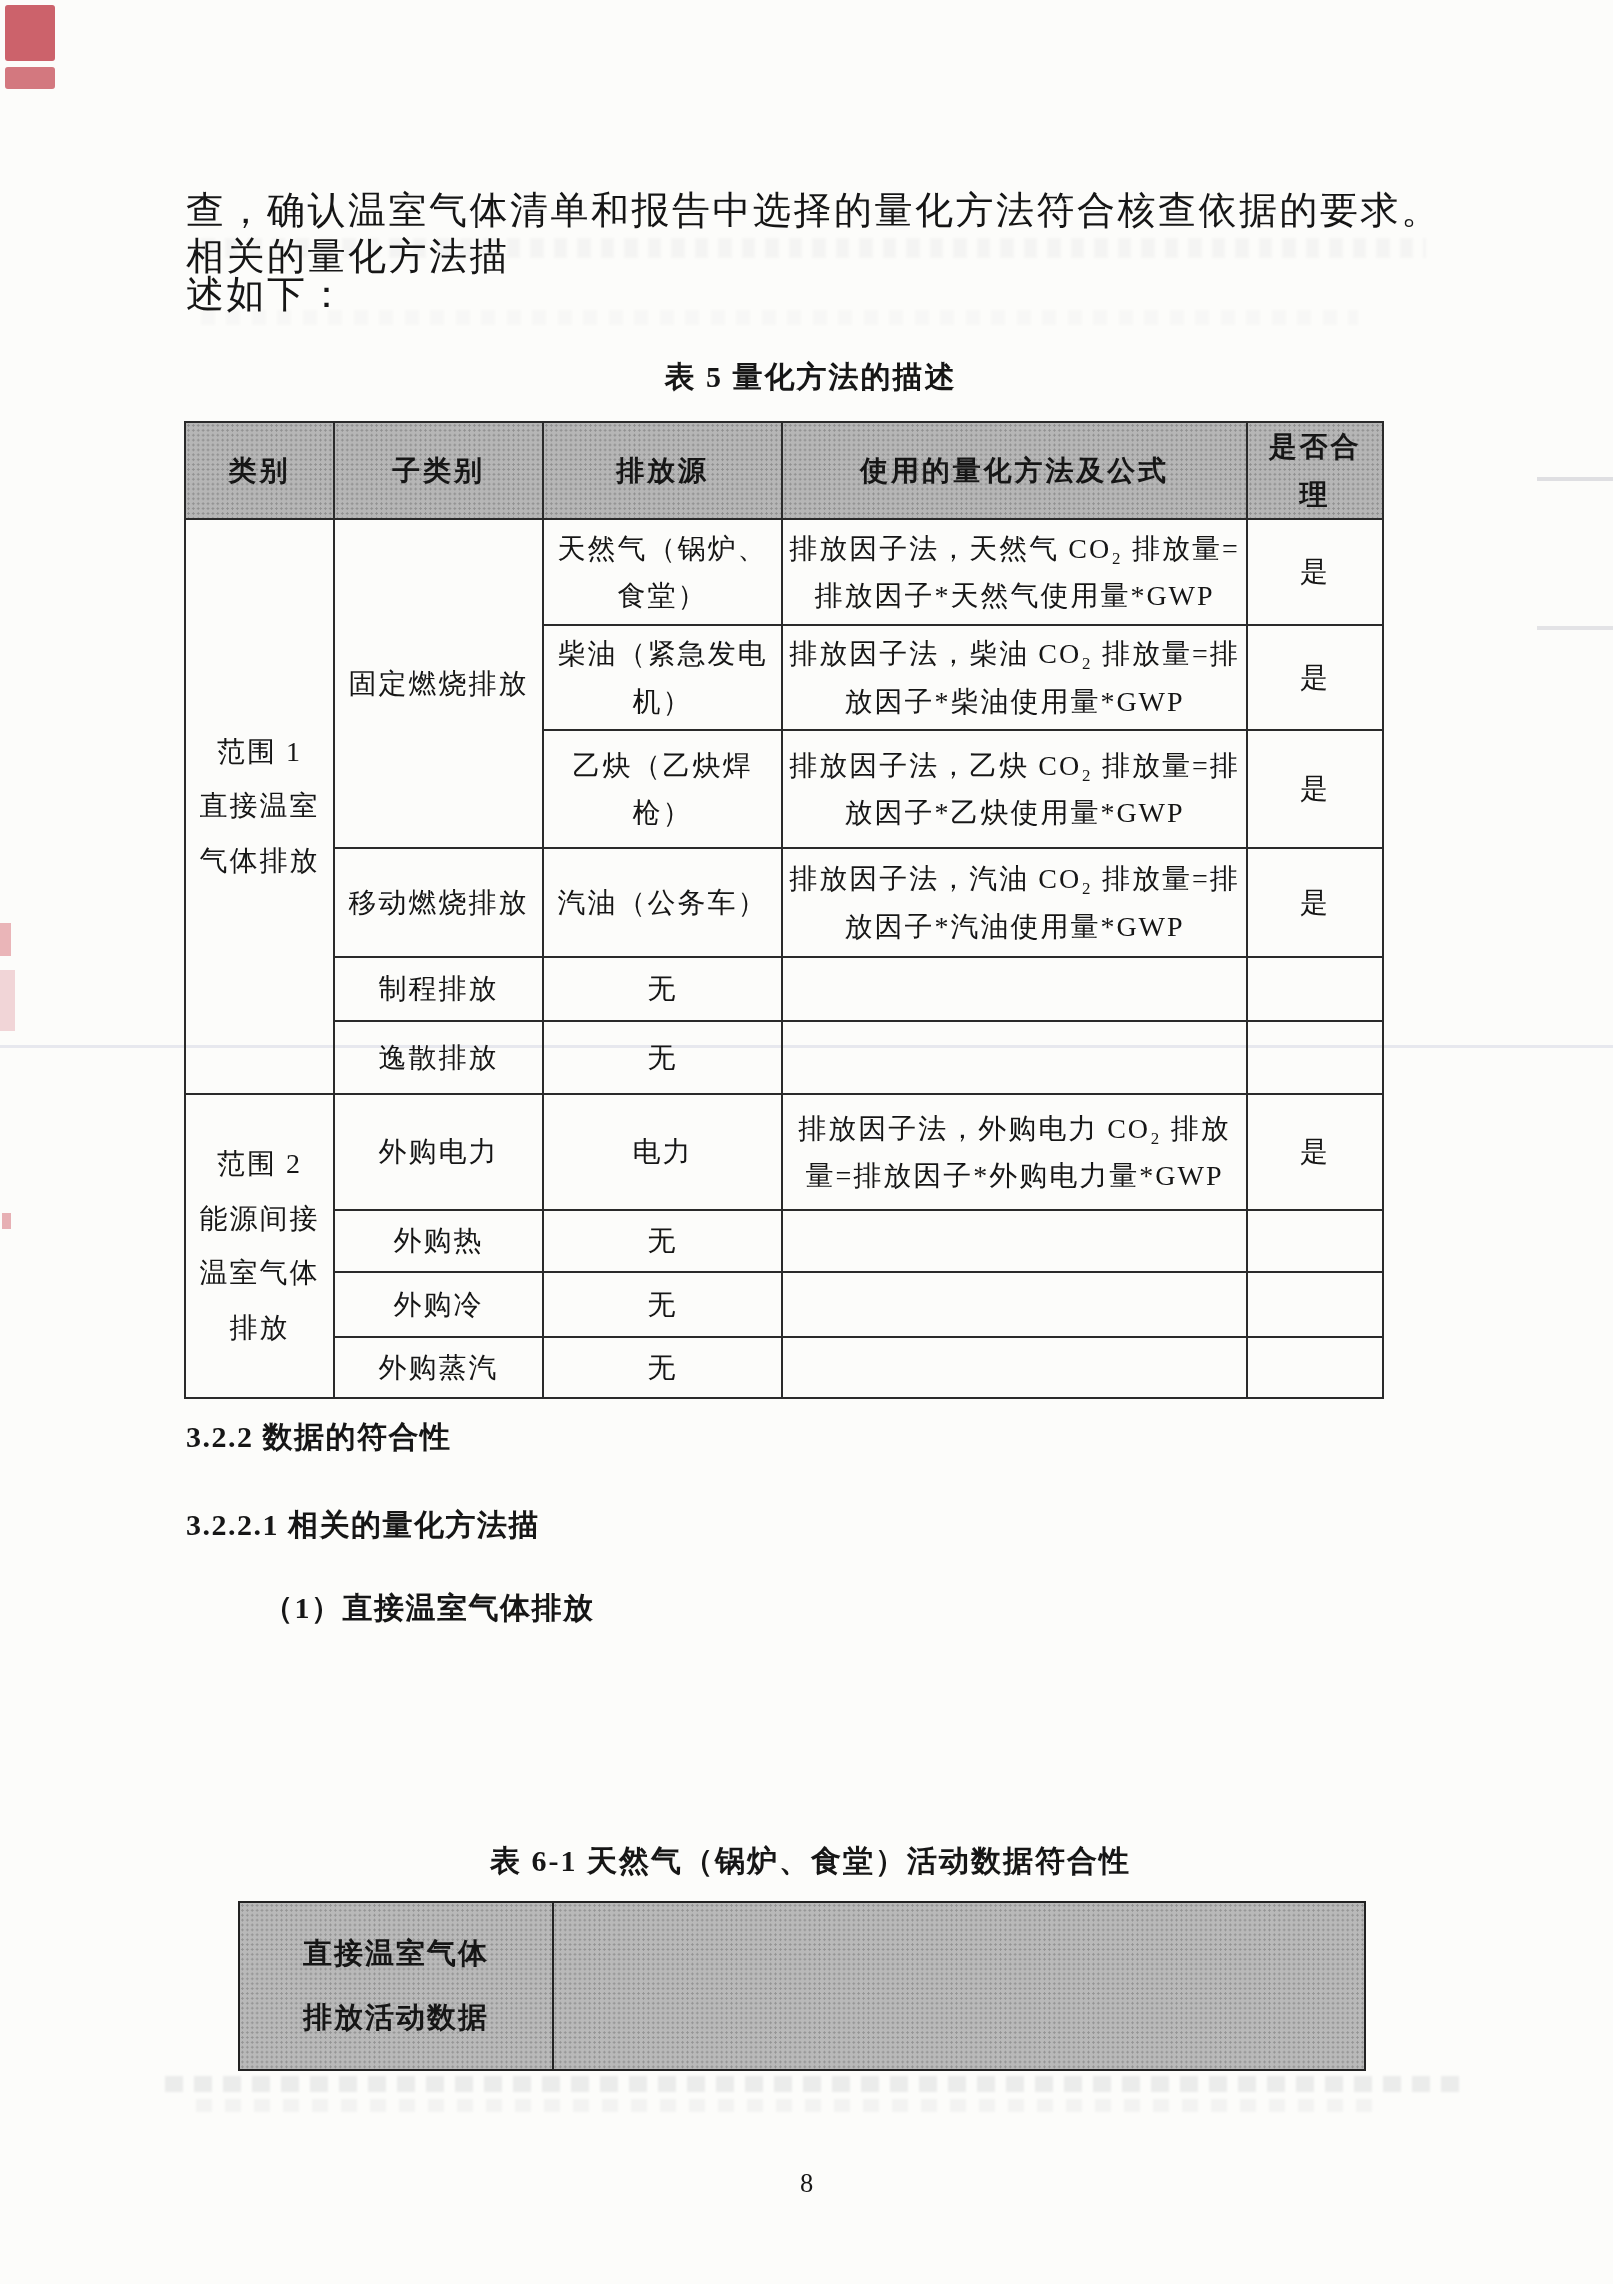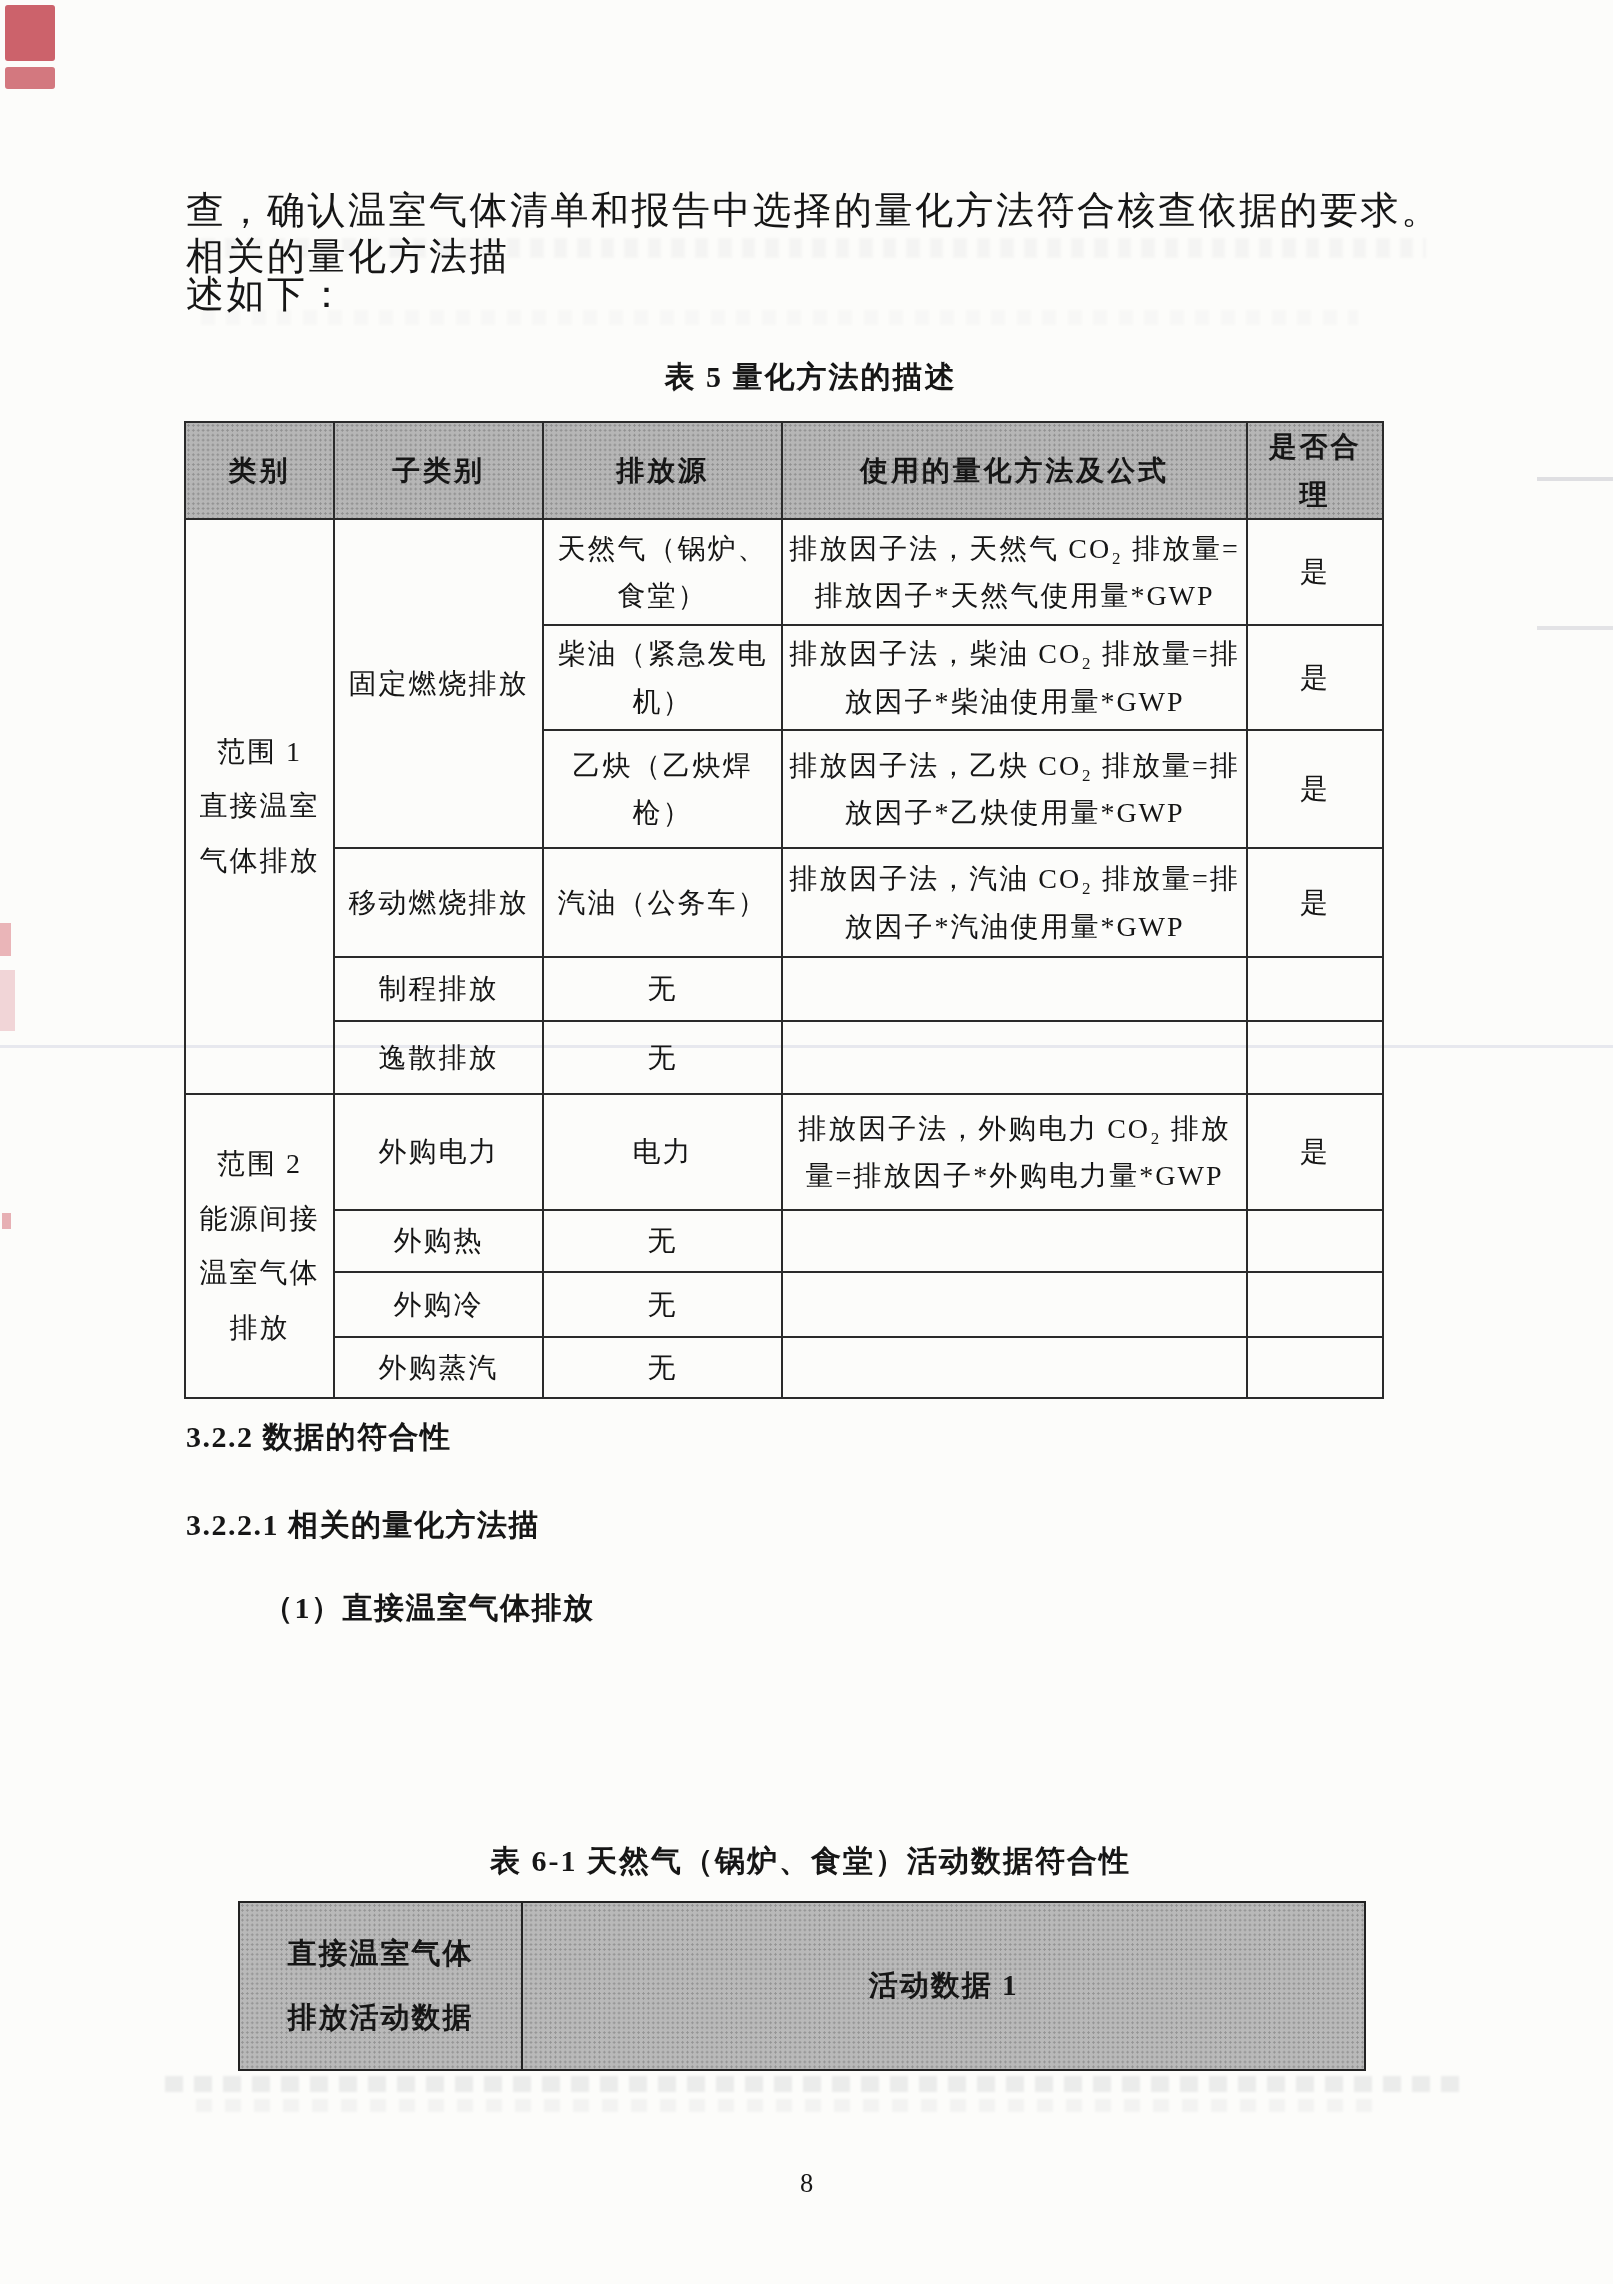--- a/index.html
+++ b/index.html
@@ -37,21 +37,21 @@
   
   #table6 {
     left:238px; top:1901px; width:1128px; height:170px;
     border:2.9px solid #222; display:flex;
     background-color:#b9b9b9;
     background-image:radial-gradient(rgba(55,55,55,0.28) 1.1px, rgba(0,0,0,0) 1.1px);
     background-size:4.9px 4.9px;
     box-sizing:border-box;
   }
   #table6 .cell-left {
-    width:283px; border-right:2px solid #222; box-sizing:border-box;
+    width:314px; border-right:2px solid #222; box-sizing:border-box;
     display:flex; flex-direction:column; justify-content:space-evenly; align-items:center;
     font-weight:bold; font-size:29px; letter-spacing:2px; padding:7.8px 0;
   }
   #table6 .cell-right {
     flex:1; display:flex; align-items:center; justify-content:center;
     font-weight:bold; font-size:29px; letter-spacing:2px;
   }
 
   .page-num { left:0; width:1613px; text-align:center; font-size:26.5px; }
 
@@ -168,17 +168,16 @@
 <div class="abs heading" style="left:186px; top:1417px;">3.2.2 数据的符合性</div>
 <div class="abs heading" style="left:186px; top:1505px;">3.2.2.1 相关的量化方法描</div>
 <div class="abs heading" style="left:263px; top:1588px;">（1）直接温室气体排放</div>
 
 <div class="abs center-title" style="top:1841px;">表 6-1 天然气（锅炉、食堂）活动数据符合性</div>
 <div id="table6" class="abs">
   <div class="cell-left">
     <span>直接温室气体</span>
     <span>排放活动数据</span>
   </div>
-  <div class="cell-right">活动数据 1</div>
 </div>
 
 <div class="abs page-num" style="top:2168px;">8</div>
 
 
 </body></html>

